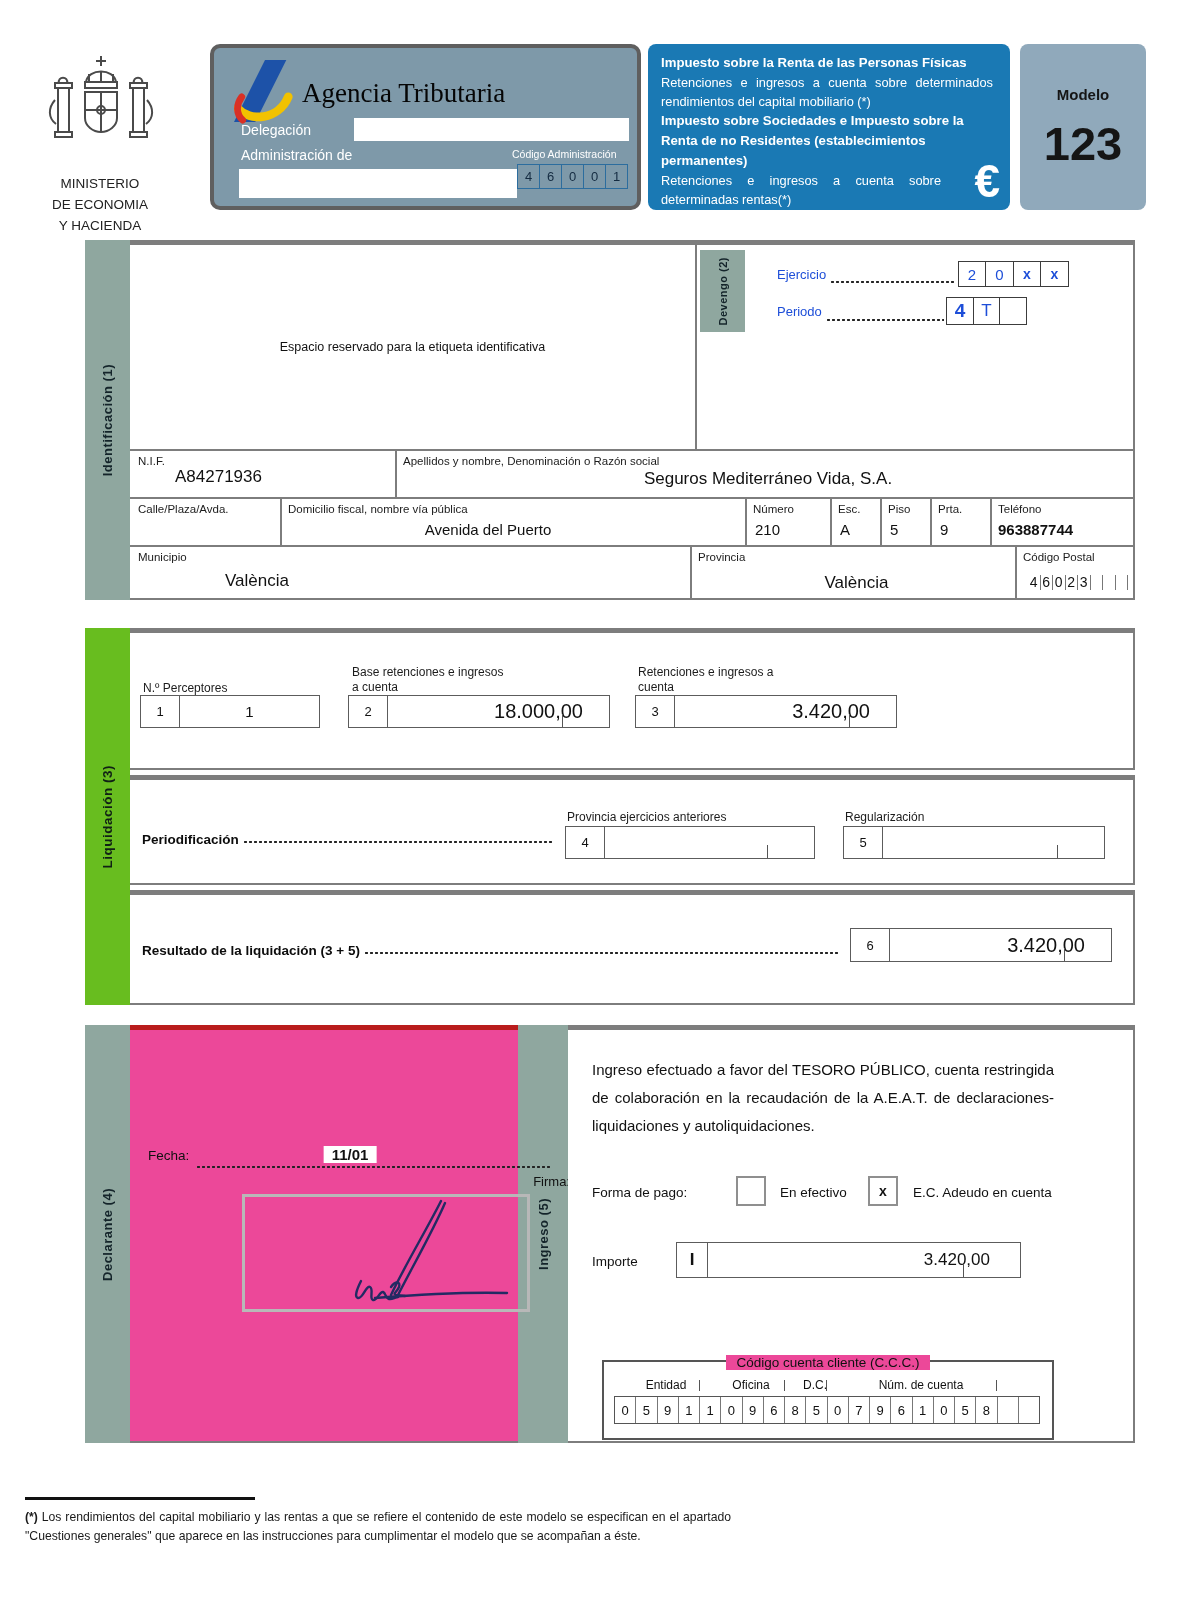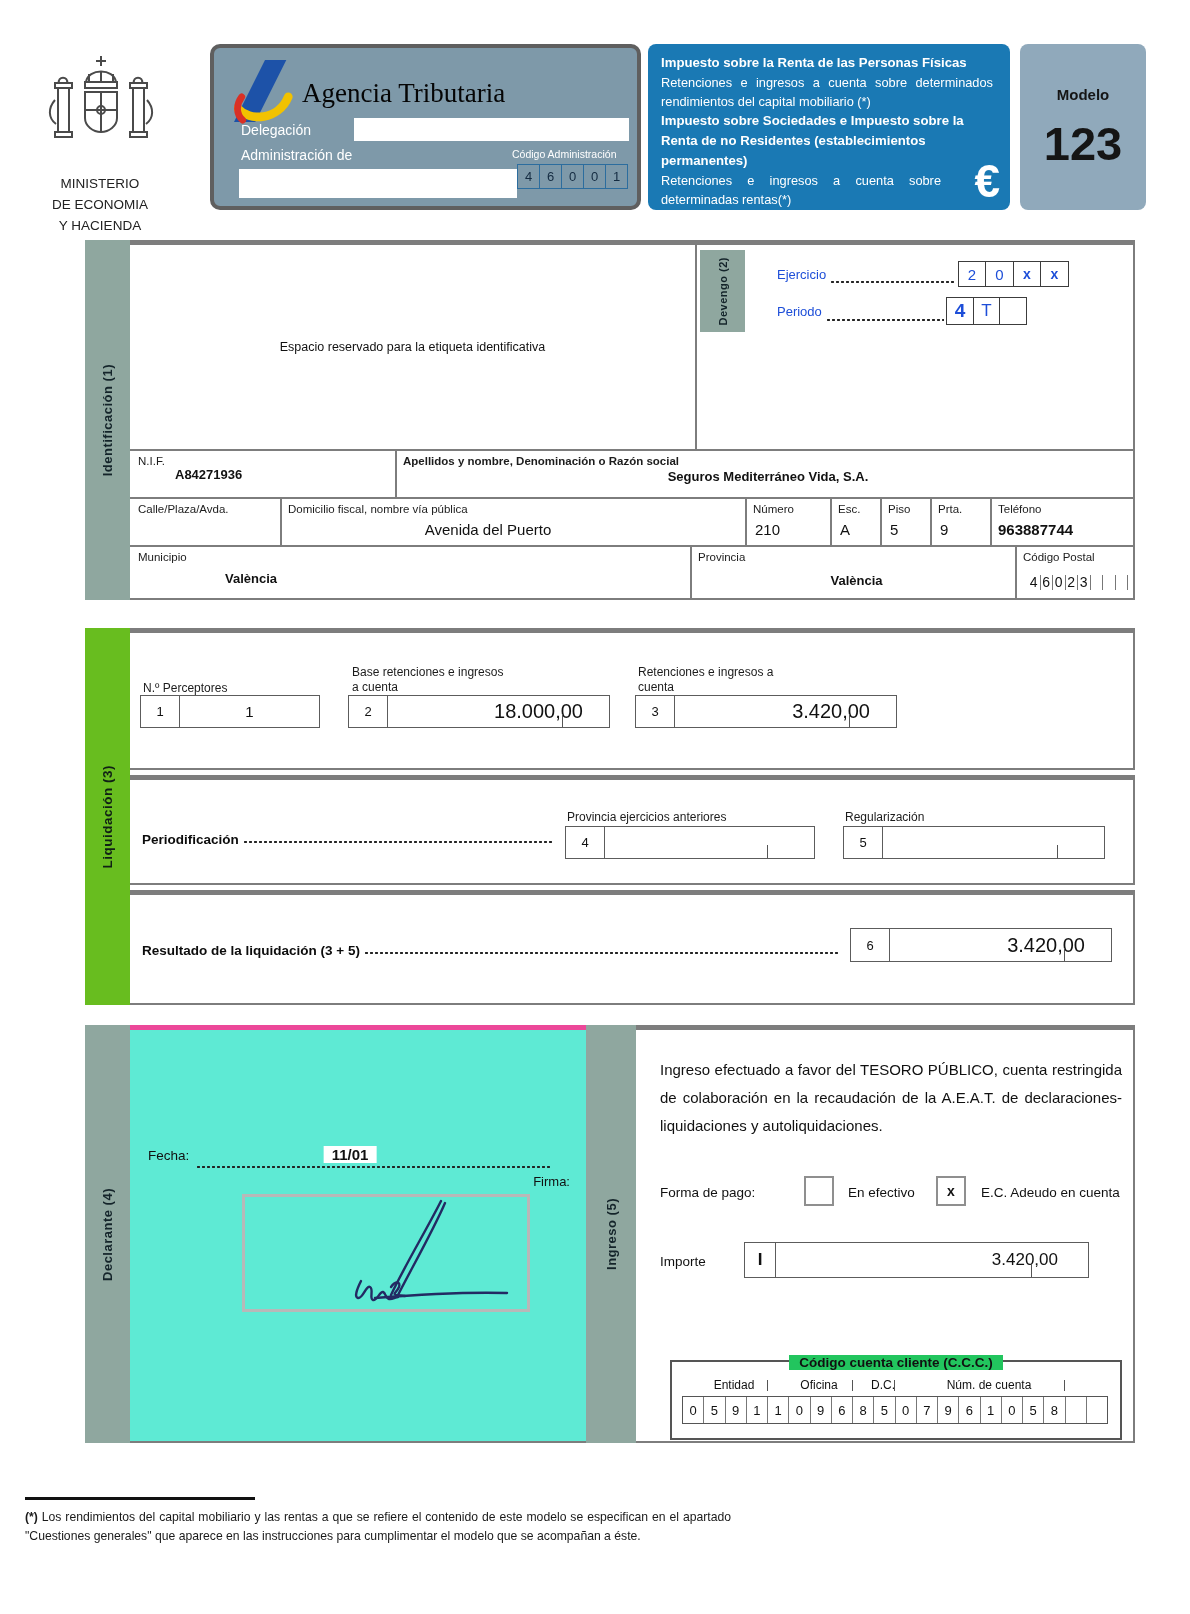--- a/index.html
+++ b/index.html
@@ -67,61 +67,61 @@
   #barcode-box { left:567px; top:94px; width:436px; height:110px; box-sizing:border-box;
                  border-top:4px solid #7d7d7d; border-left:4px solid #7d7d7d; }
   #barcode-num { left:60px; top:14px; width:300px; text-align:center; font-size:17px; letter-spacing:1.5px; }
   #barcode { left:105px; top:40px; width:298px; height:54px;
      background:repeating-linear-gradient(90deg,
        #000 0 2px,#fff 2px 4px,#000 4px 9px,#fff 9px 11px,
        #000 11px 12px,#fff 12px 16px,#000 16px 19px,#fff 19px 20px,
        #000 20px 22px,#fff 22px 26px,#000 26px 29px,#fff 29px 31px,
        #000 31px 32px,#fff 32px 36px,#000 36px 40px,#fff 40px 42px,
        #000 42px 44px,#fff 44px 47px,#000 47px 49px,#fff 49px 53px); }
-  .val17 { font-size:13px;font-weight:bold; }
+  .val17 { font-size:17px; }
   .val15 { font-size:15px; }
   #cp-cells { display:flex; }
   #cp-cells .cpc { width:11.5px; height:15px; border-right:1px solid #777;
                    display:flex; align-items:flex-end; justify-content:center; font-size:14px; }
 
   
   #liq-side { left:85px; top:628px; width:45px; height:377px; background:#68bd1f; }
   #liq-side .vlabel { font-size:13.5px; color:#102015; }
   .liq-box { position:absolute; left:130px; width:1005px; background:#fff; box-sizing:border-box;
      border-top:5px solid #7d7d7d; border-right:2px solid #7d7d7d; border-bottom:2px solid #7d7d7d; }
   .liq-lbl { position:absolute; font-size:12px; color:#1c1c1c; }
   .boldlbl { font-weight:bold; font-size:13.5px; color:#0c0c0c; }
 
   
   #sec-decl { left:85px; top:1025px; width:1050px; height:418px; display:flex; }
   #sec-decl .side { width:45px; background:#8fa79f; }
   #sec-decl .side2 { width:50px; background:#8fa79f; }
-  #panel-left { position:relative; width:456px; background:#5eead4; box-sizing:border-box;
-                border-top:5px solid #ec4899; border-bottom:2px solid #7d7d7d; }
+  #panel-left { position:relative; width:388px; background:#ec4899; box-sizing:border-box;
+                border-top:5px solid #b91c1c; border-bottom:2px solid #7d7d7d; }
   #panel-right { position:relative; flex:1; background:#fff; box-sizing:border-box;
                  border-top:5px solid #7d7d7d; border-right:2px solid #7d7d7d; border-bottom:2px solid #7d7d7d; }
   #fecha-row { left:18px; top:118px; width:404px; height:22px; font-size:13.5px; }
   #fecha-dots { position:absolute; left:48px; right:2px; bottom:1px; height:4px;
           background-image:radial-gradient(circle,#222 1.1px, transparent 1.3px);
           background-size:5px 4px; background-repeat:repeat-x; }
   #fecha-val { position:absolute; left:50%; transform:translateX(-50%); top:-2px;
                background:#fff; padding:0 8px; font-weight:bold; font-size:15px; }
   #firma-lbl { left:0; top:144px; width:440px; text-align:right; font-size:13px; }
   #sig-box { left:112px; top:164px; width:282px; height:112px; border:3px solid #b8b8b8; }
   #ing-para { left:24px; top:26px; width:462px; font-size:15px; line-height:1.85; text-align:justify; }
   .cb { position:absolute; width:30px; height:30px; border:2px solid #8f8f8f; box-sizing:border-box;
         display:flex; align-items:center; justify-content:center; font-size:14px; font-weight:bold; background:#fff; }
   .ing-lbl { position:absolute; font-size:13.5px; }
   #importe-field { left:108px; top:212px; width:345px; height:36px; }
   #importe-field .num { width:30px; font-size:17px; font-weight:bold; }
   #importe-field .val { font-size:17px; padding-right:30px; }
   #importe-field .tick { right:56px; }
   #ccc { left:34px; top:330px; width:452px; height:80px; border:2px solid #555; box-sizing:border-box; }
   #ccc-title { position:absolute; left:0; right:0; top:-9px; text-align:center; }
-  #ccc-title span { background:#22c55e; padding:0 10px; font-weight:bold; font-size:13.5px; }
+  #ccc-title span { background:#ec4899; padding:0 10px; font-weight:normal; font-size:13.5px; }
   .ccc-grp { position:absolute; top:16px; font-size:12px; transform:translateX(-50%); }
   .ccc-tick { position:absolute; top:18px; width:1px; height:11px; background:#555; }
   #ccc-cells { position:absolute; left:10px; top:34px; width:424px; height:26px;
                border:1.5px solid #555; display:flex; box-sizing:content-box; }
   #ccc-cells .ccc-cell { flex:1; border-right:1px solid #777; display:flex;
                          align-items:center; justify-content:center; font-size:13px; }
   #ccc-cells .ccc-cell:last-child { border-right:none; }
 
   
   #foot-line { left:25px; top:1497px; width:230px; height:2.5px; background:#111; }
@@ -234,21 +234,21 @@
           </span>
         </div>
       </div>
 
 
       <div class="abs hdiv" style="left:0; top:204px; width:1003px; height:2px;"></div>
 
       <div class="abs lbl" style="left:8px; top:210px;">N.I.F.</div>
       <div class="abs val17" style="left:45px; top:222px;">A84271936</div>
       <div class="abs vdiv" style="left:265px; top:206px; height:46px;"></div>
-      <div class="abs lbl" style="left:273px; top:210px;font-weight:bold;">Apellidos y nombre, Denominación o Razón social</div>
+      <div class="abs lbl" style="left:273px; top:210px;">Apellidos y nombre, Denominación o Razón social</div>
       <div class="abs val17" style="left:273px; top:224px; width:730px; text-align:center;">Seguros Mediterráneo Vida, S.A.</div>
 
       <div class="abs hdiv" style="left:0; top:252px; width:1003px;"></div>
 
       <div class="abs vdiv" style="left:150px; top:253px; height:47px;"></div>
       <div class="abs vdiv" style="left:615px; top:253px; height:47px;"></div>
       <div class="abs vdiv" style="left:700px; top:253px; height:47px;"></div>
       <div class="abs vdiv" style="left:750px; top:253px; height:47px;"></div>
       <div class="abs vdiv" style="left:800px; top:253px; height:47px;"></div>
       <div class="abs vdiv" style="left:860px; top:253px; height:47px;"></div>

